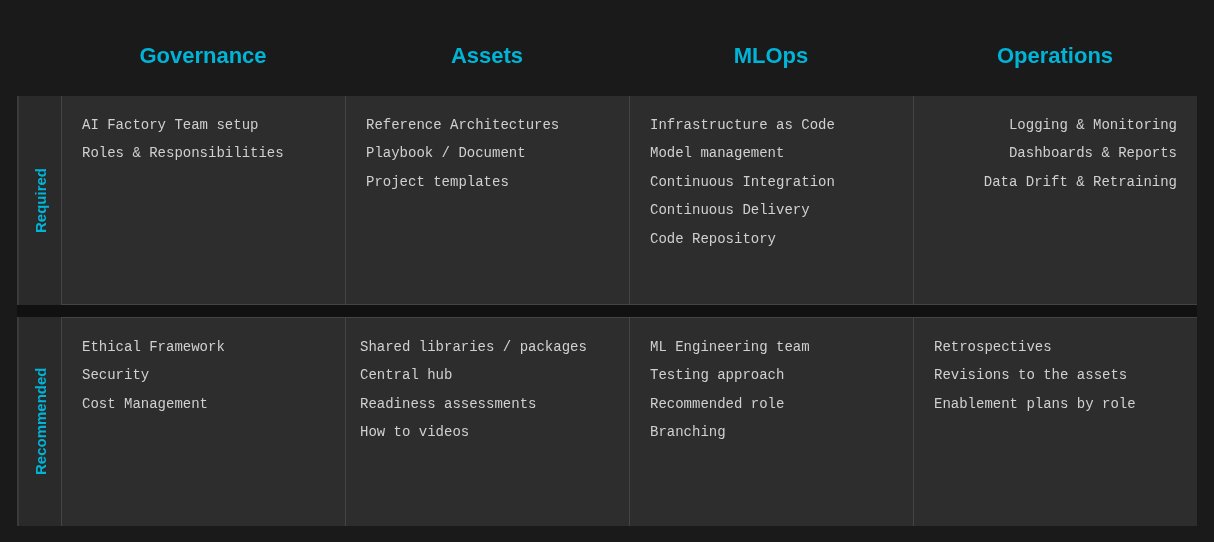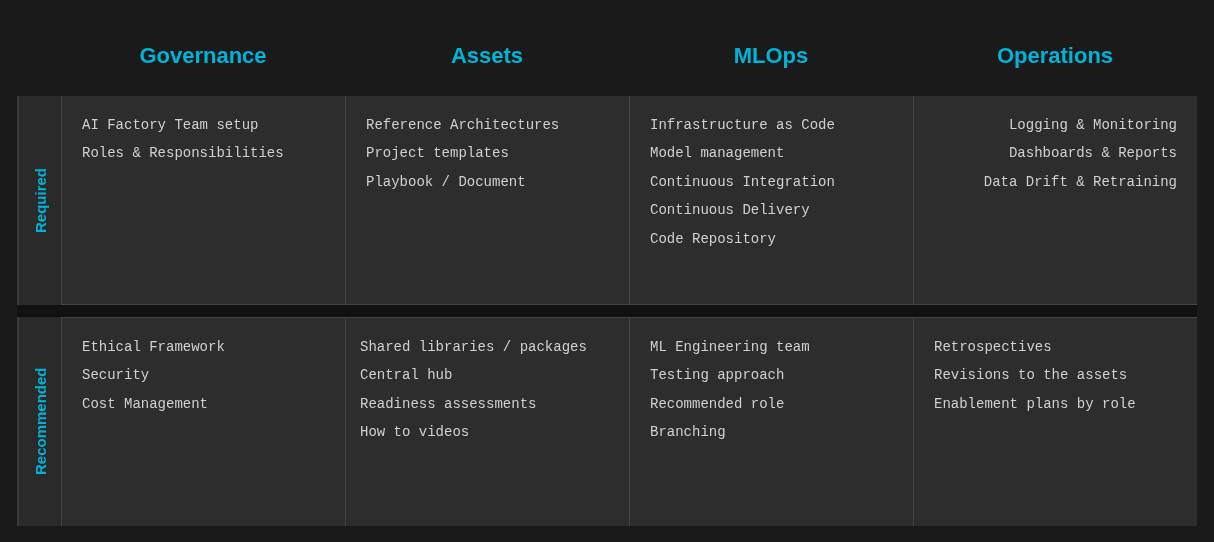--- a/index.html
+++ b/index.html
@@ -129,22 +129,22 @@
   <div class="header-cell h-ops">Operations</div>
 
   <div class="row-label label-required">Required</div>
 
   <div class="content-cell req-gov first-row">
     <span class="content-item">AI Factory Team setup</span>
     <span class="content-item">Roles &amp; Responsibilities</span>
   </div>
   <div class="content-cell req-assets first-row">
     <span class="content-item">Reference Architectures</span>
+    <span class="content-item">Playbook / Document</span>
     <span class="content-item">Project templates</span>
-    <span class="content-item">Playbook / Document</span>
   </div>
   <div class="content-cell req-mlops first-row">
     <span class="content-item">Infrastructure as Code</span>
     <span class="content-item">Model management</span>
     <span class="content-item">Continuous Integration</span>
     <span class="content-item">Continuous Delivery</span>
     <span class="content-item">Code Repository</span>
   </div>
   <div class="content-cell req-ops first-row">
     <span class="content-item">Logging &amp; Monitoring</span>

